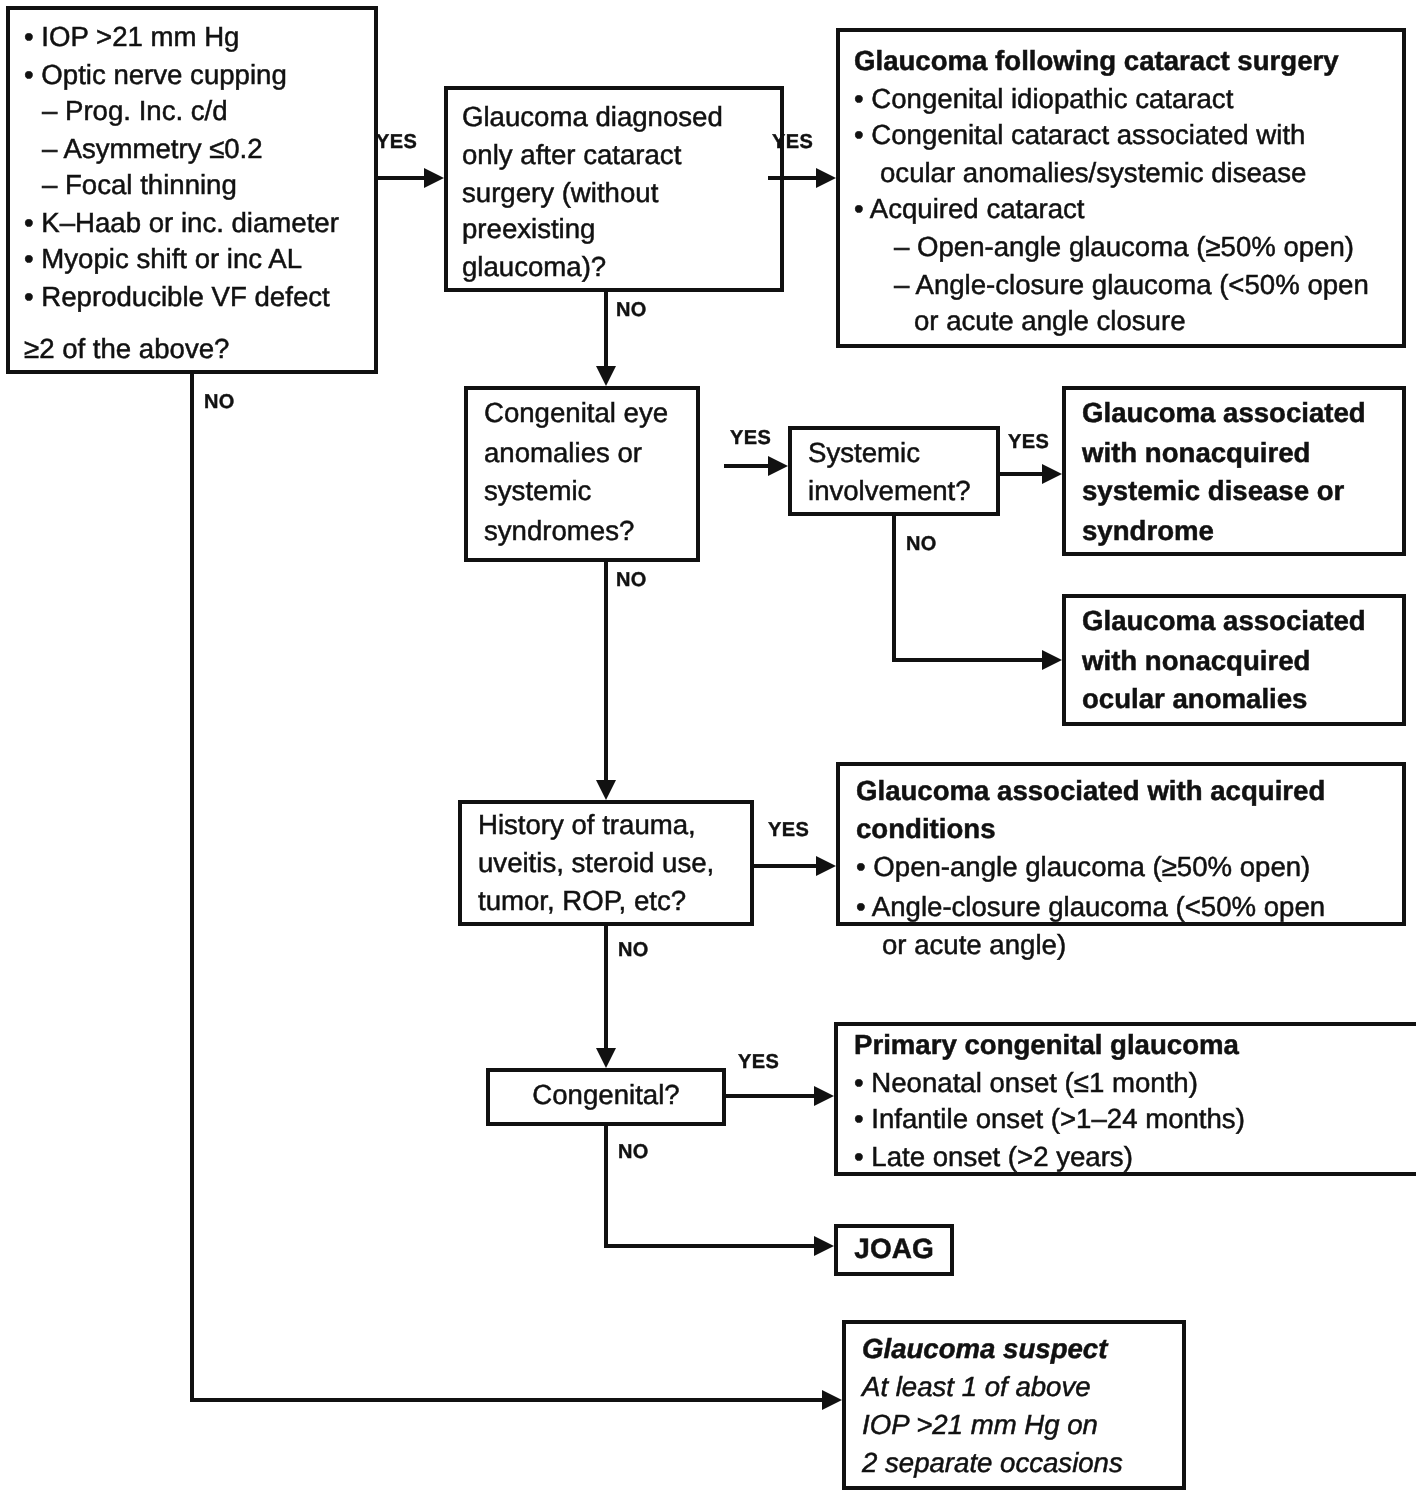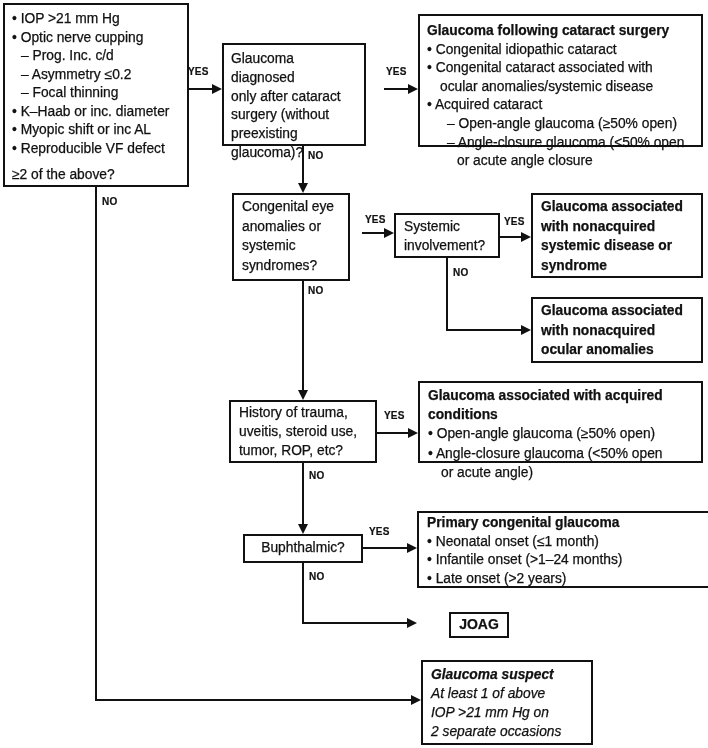--- a/index.html
+++ b/index.html
@@ -41,29 +41,29 @@
     <div>• Optic nerve cupping</div>
     <div class="i1">– Prog. Inc. c/d</div>
     <div class="i1">– Asymmetry ≤0.2</div>
     <div class="i1">– Focal thinning</div>
     <div>• K–Haab or inc. diameter</div>
     <div>• Myopic shift or inc AL</div>
     <div>• Reproducible VF defect</div>
     <div class="q-gap">≥2 of the above?</div>
   </div>
 
-  <div class="box" style="left:222px;top:43px;width:144px;height:103px;padding:5px 7px;line-height:18.8px;">
+  <div class="box" style="left:222px;top:43px;width:170px;height:103px;padding:5px 7px;line-height:18.8px;">
     <div>Glaucoma diagnosed</div>
     <div>only after cataract</div>
     <div>surgery (without</div>
     <div>preexisting</div>
     <div>glaucoma)?</div>
   </div>
 
-  <div class="box" style="left:418px;top:14px;width:285px;height:133px;padding:6px 7px;line-height:18.6px;">
+  <div class="box" style="left:418px;top:14px;width:285px;height:160px;padding:6px 7px;line-height:18.6px;">
     <div class="t">Glaucoma following cataract surgery</div>
     <div>• Congenital idiopathic cataract</div>
     <div>• Congenital cataract associated with</div>
     <div class="c1">ocular anomalies/systemic disease</div>
     <div>• Acquired cataract</div>
     <div class="d">– Open-angle glaucoma (≥50% open)</div>
     <div class="d">– Angle-closure glaucoma (&lt;50% open</div>
     <div class="c2">or acute angle closure</div>
   </div>
 
@@ -100,31 +100,31 @@
 
   <div class="box" style="left:418px;top:381px;width:285px;height:82px;padding:3px 8px;line-height:19.2px;">
     <div class="t">Glaucoma associated with acquired</div>
     <div class="t">conditions</div>
     <div>• Open-angle glaucoma (≥50% open)</div>
     <div>• Angle-closure glaucoma (&lt;50% open</div>
     <div class="c1">or acute angle)</div>
   </div>
 
   <div class="box" style="left:243px;top:534px;width:120px;height:29px;padding:2px 0;text-align:center;">
-    <div>Buphthalmic?</div>
+    <div>Congenital?</div>
   </div>
 
   <div class="box" style="left:417px;top:511px;width:310px;height:77px;padding:1px 8px;line-height:18.5px;">
     <div class="t">Primary congenital glaucoma</div>
     <div>• Neonatal onset (≤1 month)</div>
     <div>• Infantile onset (&gt;1–24 months)</div>
     <div>• Late onset (&gt;2 years)</div>
   </div>
 
-  <div class="box t" style="left:417px;top:612px;width:60px;height:26px;padding:1px 0;text-align:center;font-size:14px;margin-left:32px;">
+  <div class="box t" style="left:417px;top:612px;width:60px;height:26px;padding:1px 0;text-align:center;font-size:14px;">
     <div>JOAG</div>
   </div>
 
   <div class="box" style="left:421px;top:660px;width:172px;height:85px;padding:3px 8px;font-style:italic;">
     <div class="t">Glaucoma suspect</div>
     <div>At least 1 of above</div>
     <div>IOP &gt;21 mm Hg on</div>
     <div>2 separate occasions</div>
   </div>
 

